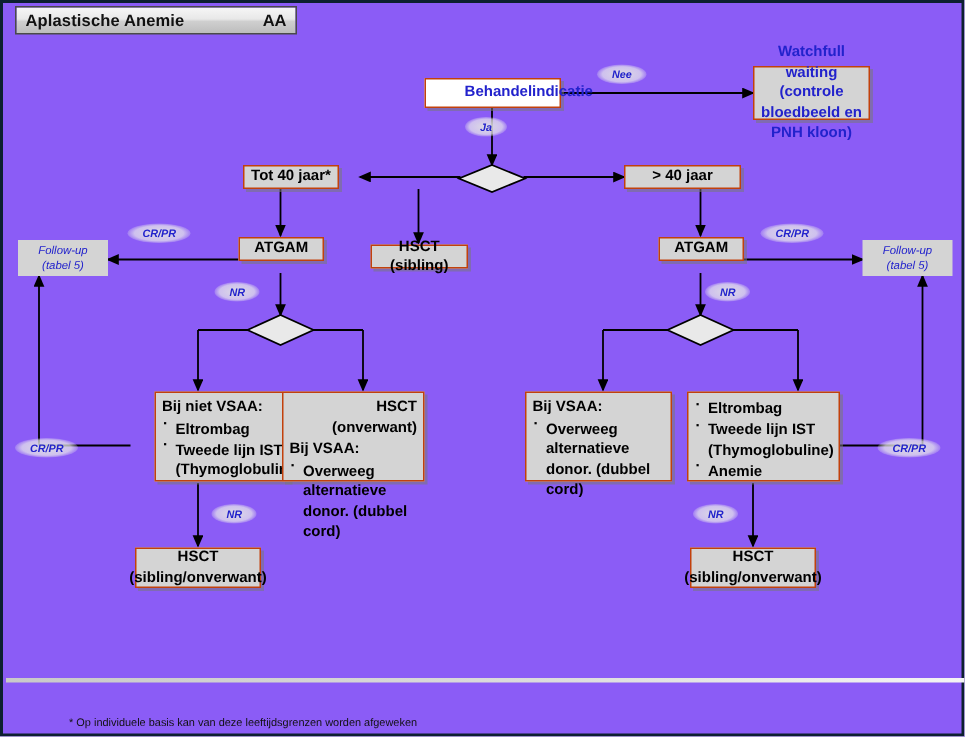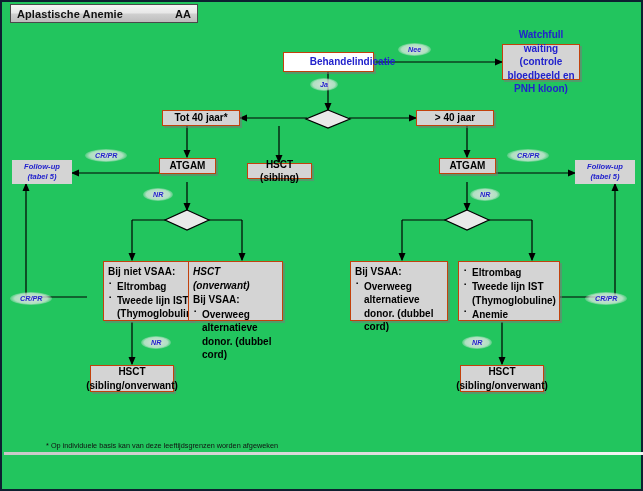--- a/index.html
+++ b/index.html
@@ -5,21 +5,21 @@
   html,body{margin:0;padding:0;background:#ffffff;}
   body{
     width:643px;height:491px;
     font-family:"Liberation Sans","DejaVu Sans",sans-serif;
     position:relative;overflow:hidden;
   }
   #page{
     position:absolute;inset:0;
     border:2px solid #0d2030;
     box-sizing:border-box;
-    background:#22c55e;
+    background:#8b5cf6;
   }
   
   .titlebar{
     position:absolute;left:8px;top:2px;width:188px;height:19px;
     background:linear-gradient(to bottom,#f6f6f6 0%,#e8e8e8 45%,#cfcfcf 55%,#bdbdbd 100%);
     border:1px solid #4a4a4a;
     box-sizing:border-box;
     display:flex;align-items:center;
     padding:0 6px;
   }
@@ -45,21 +45,21 @@
   }
   .node.white{background:#fff;}
   .node.blue-text{color:#2222cc;}
   .node.shadowed{box-shadow:2px 2px 0 rgba(120,120,120,.55);}
   .node.left-align{
     justify-content:flex-start;text-align:left;padding:3px 4px;
     align-items:flex-start;
   }
   .node.plain-follow{
     border:none;background:#d4d4d4;color:#2222cc;
-    font-style:italic;font-weight:bold;font-size:7.6px;text-align:center;
+    font-style:italic;font-weight:normal;font-size:7.6px;text-align:center;
   }
   ul.bullets{margin:0;padding:0 0 0 9px;list-style:none;}
   ul.bullets li{position:relative;margin:0 0 0.5px 0;}
   ul.bullets li:before{
     content:"\25AA";position:absolute;left:-8px;top:-0.5px;font-size:6px;
   }
   .plainline{margin:0 0 1px 0;}
   
   .elabel{
     position:absolute;
@@ -69,21 +69,21 @@
     padding:2px 10px;border-radius:50%;
     white-space:nowrap;
     text-align:center;
   }
   
   .sep{
     position:absolute;left:2px;top:450px;width:639px;height:3px;
     background:linear-gradient(to right,#c9c9c9 0%,#dcdcdc 55%,#f4f4f4 100%);
   }
   .footnotes{
-    position:absolute;left:44px;top:438px;width:560px;
+    position:absolute;left:44px;top:474px;width:560px;
     font-size:7.3px;color:#111;line-height:1.55;
   }
   .footnotes .fn1:before{content:"*  ";}
   .footnotes .fn2{padding-left:12px;position:relative;}
   .footnotes .fn2:before{content:"\25AA";position:absolute;left:0;top:0;font-size:6px;}
 </style>
 </head>
 <body>
 
 <div id="page">
@@ -160,21 +160,21 @@
   </svg>
 
   <div class="node white blue-text shadowed" style="left:281px;top:50px;width:91px;height:20px;padding-left:48px;">
     <span>Behandelindicatie</span>
   </div>
 
   <div class="node blue-text shadowed" style="left:500px;top:42px;width:78px;height:36px;">
     <span>Watchfull waiting (controle bloedbeeld en PNH kloon)</span>
   </div>
 
-  <div class="node shadowed" style="left:160px;top:108px;width:78px;height:16px;">
+  <div class="node shadowed" style="left:160px;top:108px;width:64px;height:16px;">
     <span>Tot 40 jaar*</span>
   </div>
 
   <div class="node shadowed" style="left:414px;top:108px;width:78px;height:16px;">
     <span>&gt; 40 jaar</span>
   </div>
 
   <div class="node shadowed" style="left:157px;top:156px;width:57px;height:16px;">
     <span>ATGAM</span>
   </div>
@@ -199,21 +199,21 @@
 
   <div class="node left-align shadowed" style="left:101px;top:259px;width:90px;height:60px;flex-direction:column;">
     <div class="plainline">Bij niet VSAA:</div>
     <ul class="bullets">
       <li>Eltrombag</li>
       <li>Tweede lijn IST (Thymoglobuline)</li>
     </ul>
   </div>
 
   <div class="node left-align shadowed" style="left:186px;top:259px;width:95px;height:60px;flex-direction:column;">
-    <div class="plainline" style="width:100%;text-align:left;font-style:italic;">HSCT (onverwant)</div>
+    <div class="plainline" style="width:100%;text-align:right;">HSCT (onverwant)</div>
     <div class="plainline">Bij VSAA:</div>
     <ul class="bullets">
       <li>Overweeg alternatieve donor. (dubbel cord)</li>
     </ul>
   </div>
 
   <div class="node left-align shadowed" style="left:348px;top:259px;width:98px;height:60px;flex-direction:column;">
     <div class="plainline">Bij VSAA:</div>
     <ul class="bullets">
       <li>Overweeg alternatieve donor. (dubbel cord)</li>

